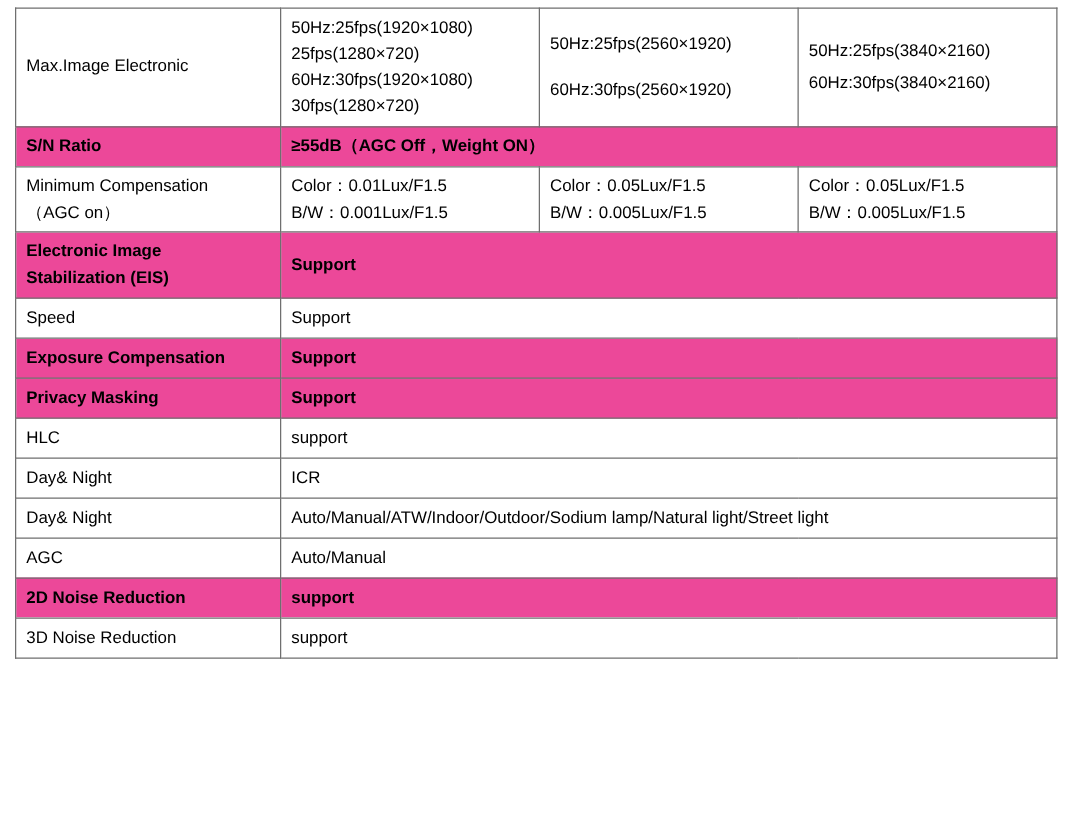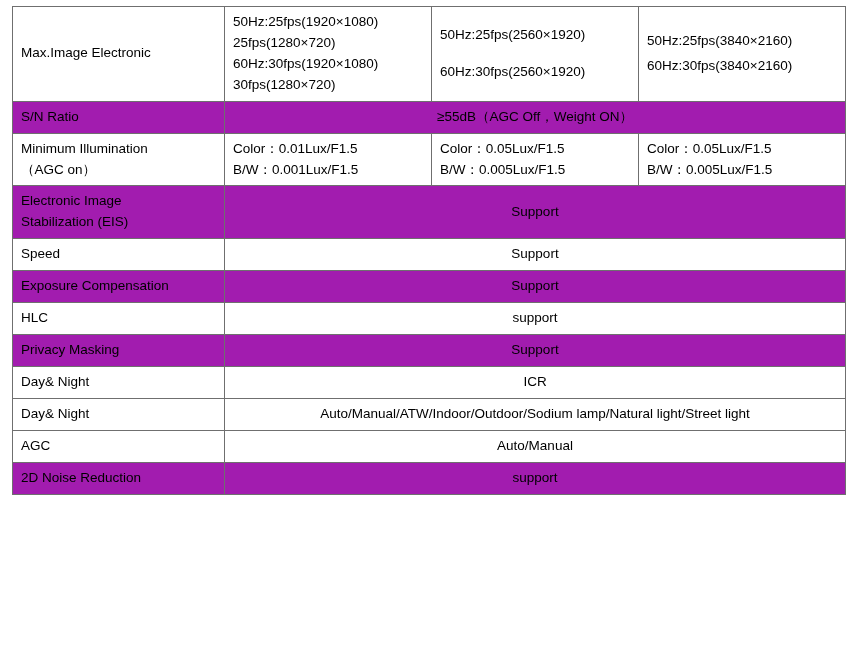--- a/index.html
+++ b/index.html
@@ -32,27 +32,28 @@
     padding: 5px 8px;
     vertical-align: middle;
     line-height: 1.55;
   }
   .label-cell {
     width: 212px;
     text-align: left;
     padding-left: 8px;
   }
   .gray {
-    background: #a21caf;
+    background: #ec4899;
+    font-weight: bold;
   }
   .white {
     background: #ffffff;
   }
   .center {
-    text-align: center;
+    text-align: left;
   }
   .left {
     text-align: left;
   }
   .res-col {
     width: 207px;
   }
   .line {
     display: block;
   }
@@ -98,21 +99,21 @@
 
       <tr>
         <td class="label-cell gray left">
           <span>S/N Ratio</span>
         </td>
         <td class="gray center" colspan="3">≥55dB（AGC Off，Weight ON）</td>
       </tr>
 
       <tr>
         <td class="label-cell white left twoline">
-          <span class="line">Minimum Illumination</span>
+          <span class="line">Minimum Compensation</span>
           <span class="line">（AGC on）</span>
         </td>
         <td class="white left twoline">
           <span class="line">Color：0.01Lux/F1.5</span>
           <span class="line">B/W：0.001Lux/F1.5</span>
         </td>
         <td class="white left twoline">
           <span class="line">Color：0.05Lux/F1.5</span>
           <span class="line">B/W：0.005Lux/F1.5</span>
         </td>
@@ -138,34 +139,34 @@
       </tr>
 
       <tr class="row-h">
         <td class="label-cell gray left">
           <span>Exposure Compensation</span>
         </td>
         <td class="gray center" colspan="3">Support</td>
       </tr>
 
       <tr class="row-h">
+        <td class="label-cell gray left">
+          <span>Privacy Masking</span>
+        </td>
+        <td class="gray center" colspan="3">Support</td>
+      </tr>
+
+      <tr class="row-h">
         <td class="label-cell white left">
           <span>HLC</span>
         </td>
         <td class="white center" colspan="3">support</td>
       </tr>
 
       <tr class="row-h">
-        <td class="label-cell gray left">
-          <span>Privacy Masking</span>
-        </td>
-        <td class="gray center" colspan="3">Support</td>
-      </tr>
-
-      <tr class="row-h">
         <td class="label-cell white left">
           <span>Day&amp; Night</span>
         </td>
         <td class="white center" colspan="3">ICR</td>
       </tr>
 
 
       <tr class="row-h">
         <td class="label-cell white left">
           <span>Day&amp; Night</span>
@@ -181,16 +182,22 @@
         <td class="white center" colspan="3">Auto/Manual</td>
       </tr>
 
       <tr class="row-h">
         <td class="label-cell gray left">
           <span>2D Noise Reduction</span>
         </td>
         <td class="gray center" colspan="3">support</td>
       </tr>
 
+      <tr class="row-h">
+        <td class="label-cell white left">
+          <span>3D Noise Reduction</span>
+        </td>
+        <td class="white center" colspan="3">support</td>
+      </tr>
 
     </tbody>
   </table>
 </div>
 
 </body></html>

